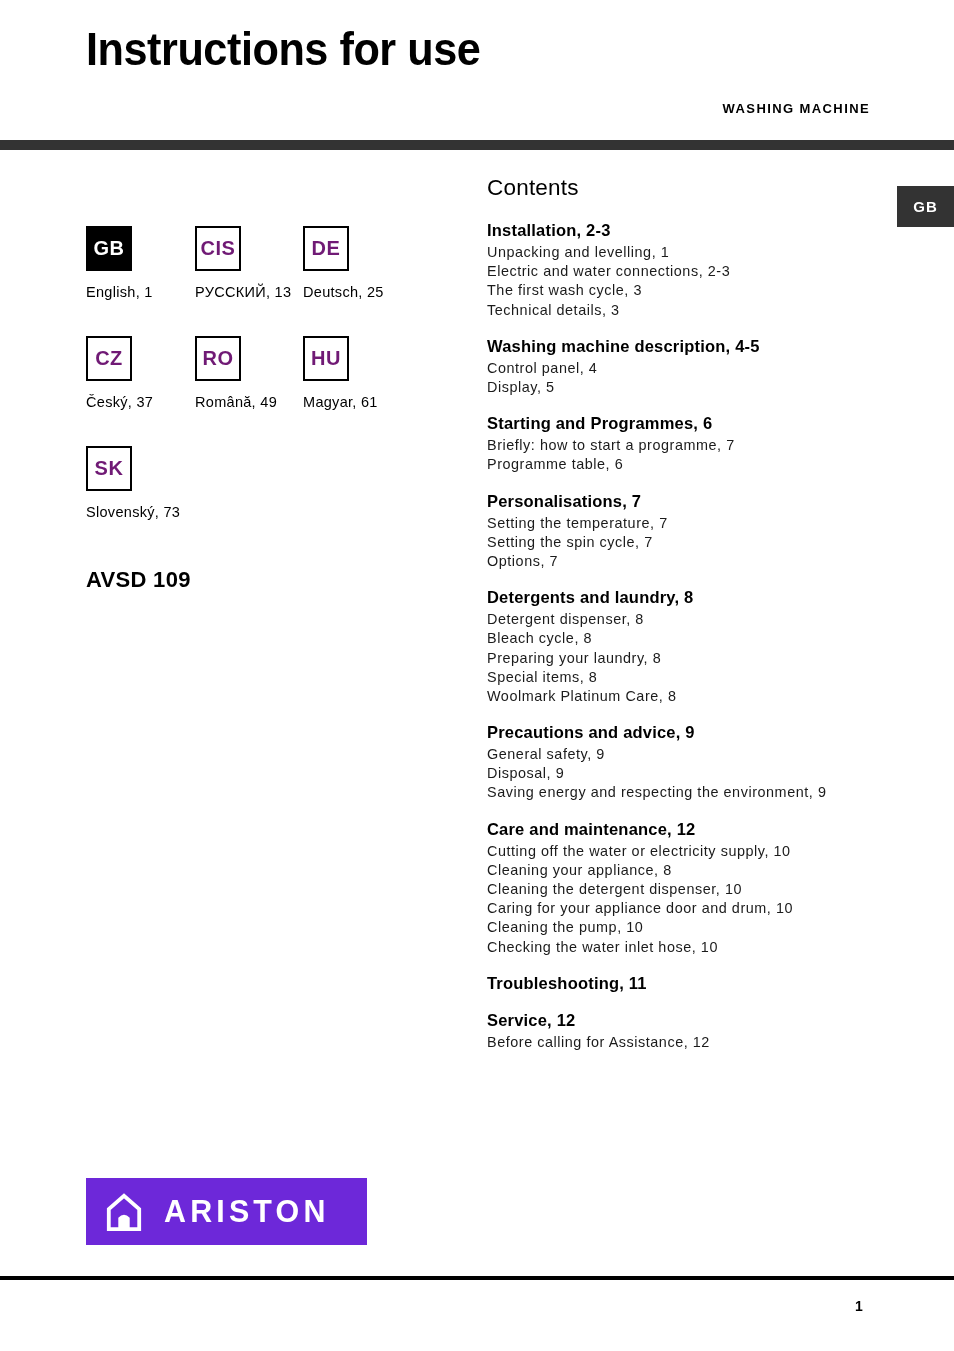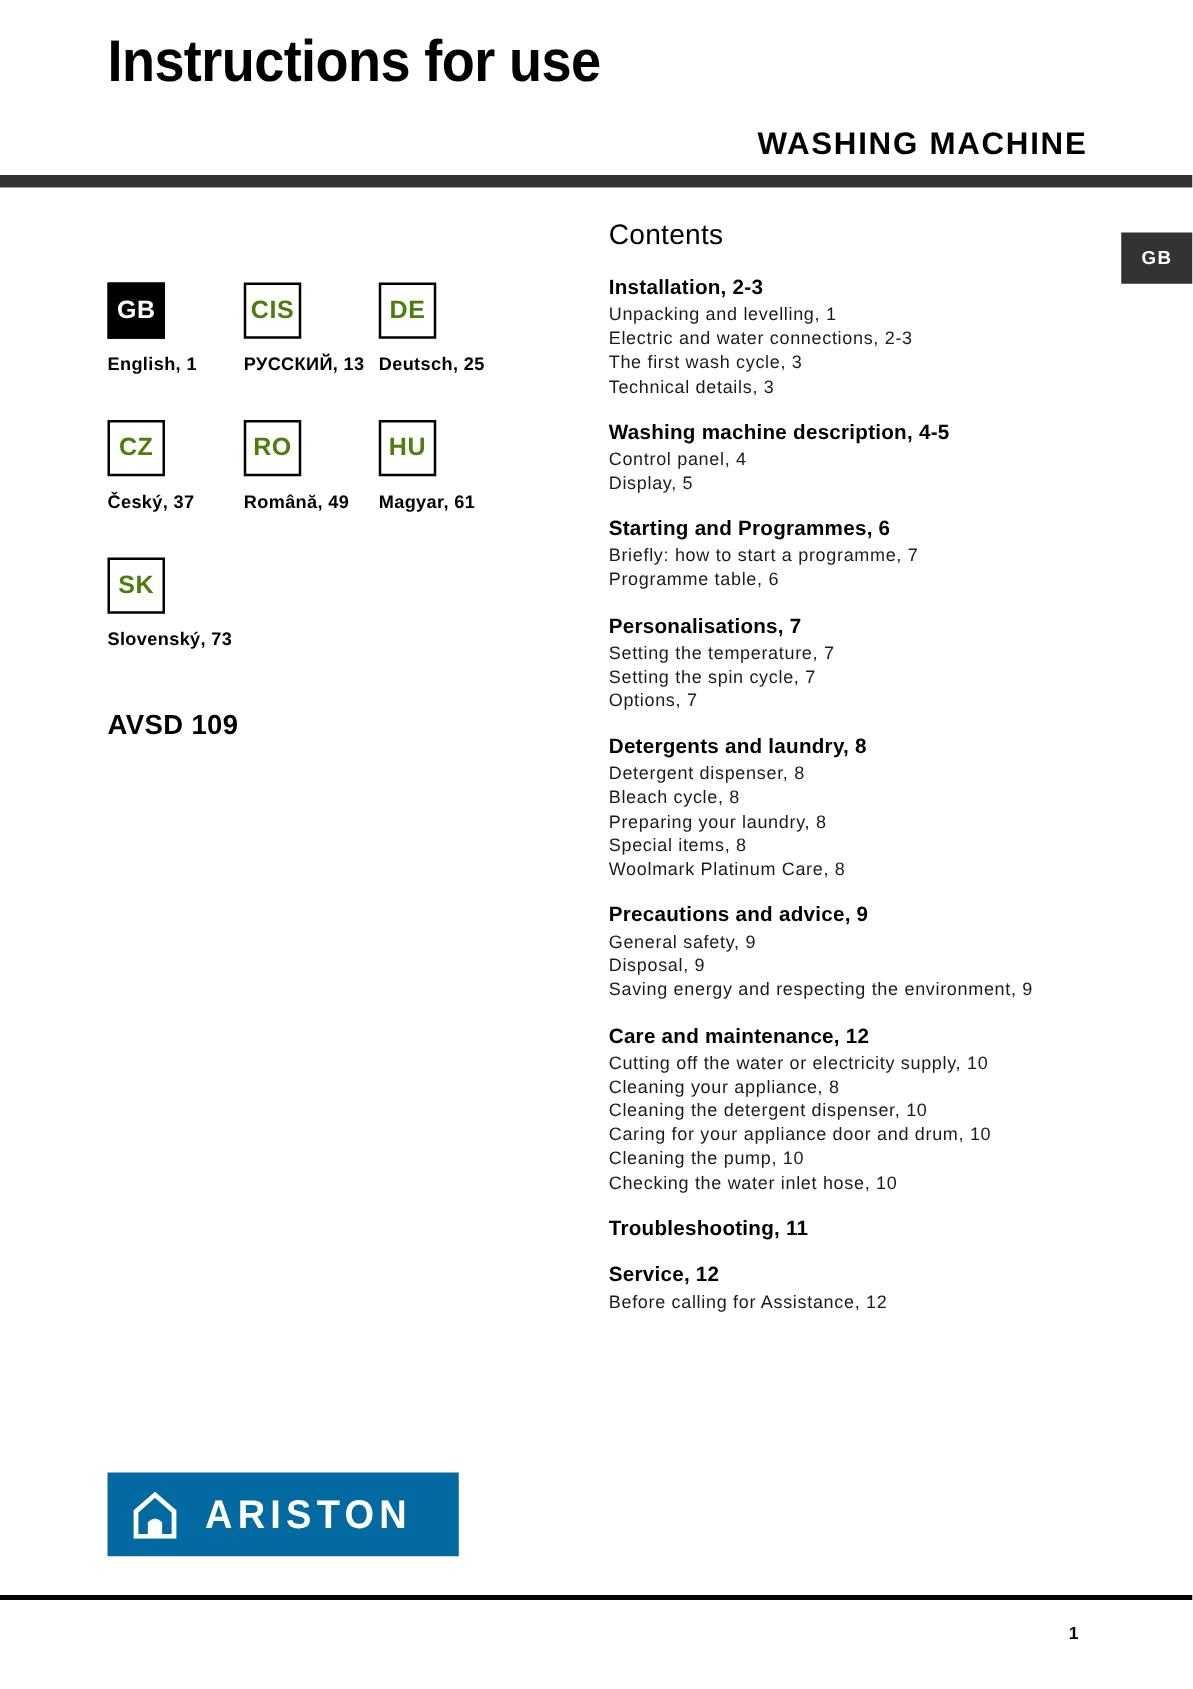--- a/index.html
+++ b/index.html
@@ -26,21 +26,21 @@
     letter-spacing: -0.5px;
     line-height: 1.05;
     transform: scaleX(0.92);
     transform-origin: left top;
     white-space: nowrap;
   }
   #product-type {
     position: absolute;
     right: 84px;
     top: 101px;
-    font-size: 25px;
+    font-size: 13px;
     font-weight: bold;
     letter-spacing: 1.4px;
     white-space: nowrap;
   }
   #header-rule {
     position: absolute;
     left: 0;
     top: 140px;
     width: 954px;
     height: 10px;
@@ -84,31 +84,31 @@
     height: 45px;
     border: 2.5px solid #000000;
     box-sizing: border-box;
     display: flex;
     align-items: center;
     justify-content: center;
     font-size: 20px;
     font-weight: bold;
     letter-spacing: 0.5px;
     background: #ffffff;
-    color: #4d7c0f;
+    color: #701a75;
   }
   .lang-badge.filled {
     background: #000000;
     color: #ffffff;
     border-color: #000000;
   }
   .lang-label {
     margin-top: 13px;
     font-size: 14.5px;
-    font-weight: bold;
+    font-weight: normal;
     letter-spacing: 0.3px;
     white-space: nowrap;
   }
 
   
   #model-name {
     position: absolute;
     left: 86px;
     top: 567px;
     font-size: 22px;
@@ -152,21 +152,21 @@
     white-space: nowrap;
   }
 
   
   #brand-logo {
     position: absolute;
     left: 86px;
     top: 1178px;
     width: 281px;
     height: 67px;
-    background: #0369a1;
+    background: #6d28d9;
     display: flex;
     align-items: center;
   }
   #brand-house-icon {
     margin-left: 19px;
     width: 38px;
     height: 38px;
     flex: none;
   }
   #brand-wordmark {

